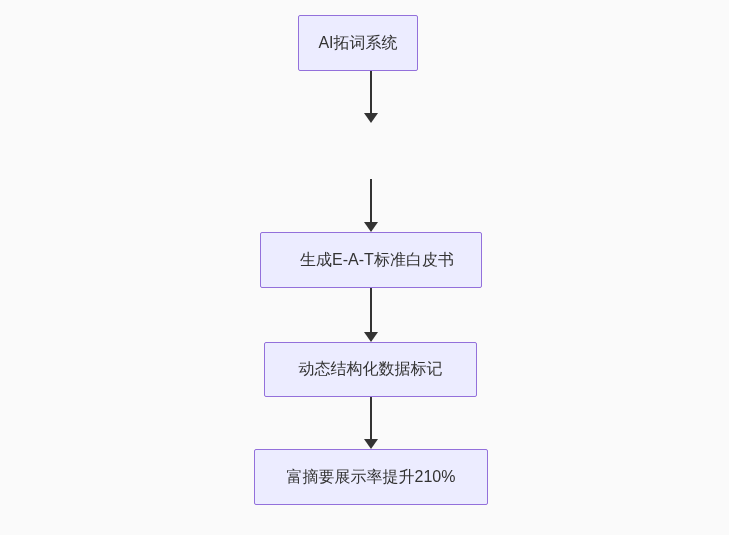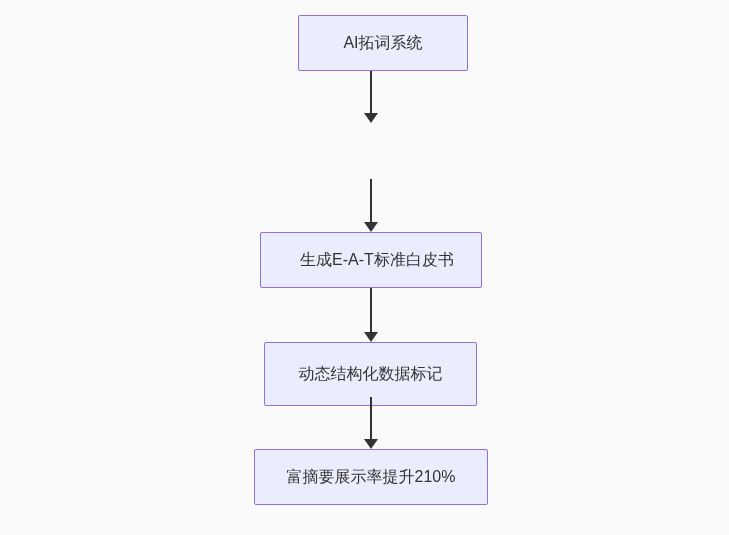--- a/index.html
+++ b/index.html
@@ -26,24 +26,24 @@
     border: 1px solid var(--node-border);
     border-radius: 2px;
     color: var(--node-text);
     font-size: 16px;
     display: flex;
     align-items: center;
     justify-content: center;
     text-align: center;
     white-space: nowrap;
   }
-  .node-1 { left: 298px; top: 15px;  width: 170px; height: 56px; }
+  .node-1 { left: 298px; top: 15px;  width: 120px; height: 56px; }
   .node-2 { left: 275px; top: 123px; width: 190px; height: 56px; }
   .node-3 { left: 260px; top: 232px; width: 222px; height: 56px; padding-left: 12px; }
-  .node-4 { left: 264px; top: 342px; width: 213px; height: 64px; }
+  .node-4 { left: 264px; top: 342px; width: 213px; height: 55px; }
   .node-5 { left: 254px; top: 449px; width: 234px; height: 56px; }
 
   .flow-arrow {
     position: absolute;
     width: 14px;
     display: flex;
     flex-direction: column;
     align-items: center;
   }
   .arrow-1 { left: 364px; top: 71px;  height: 52px; }

